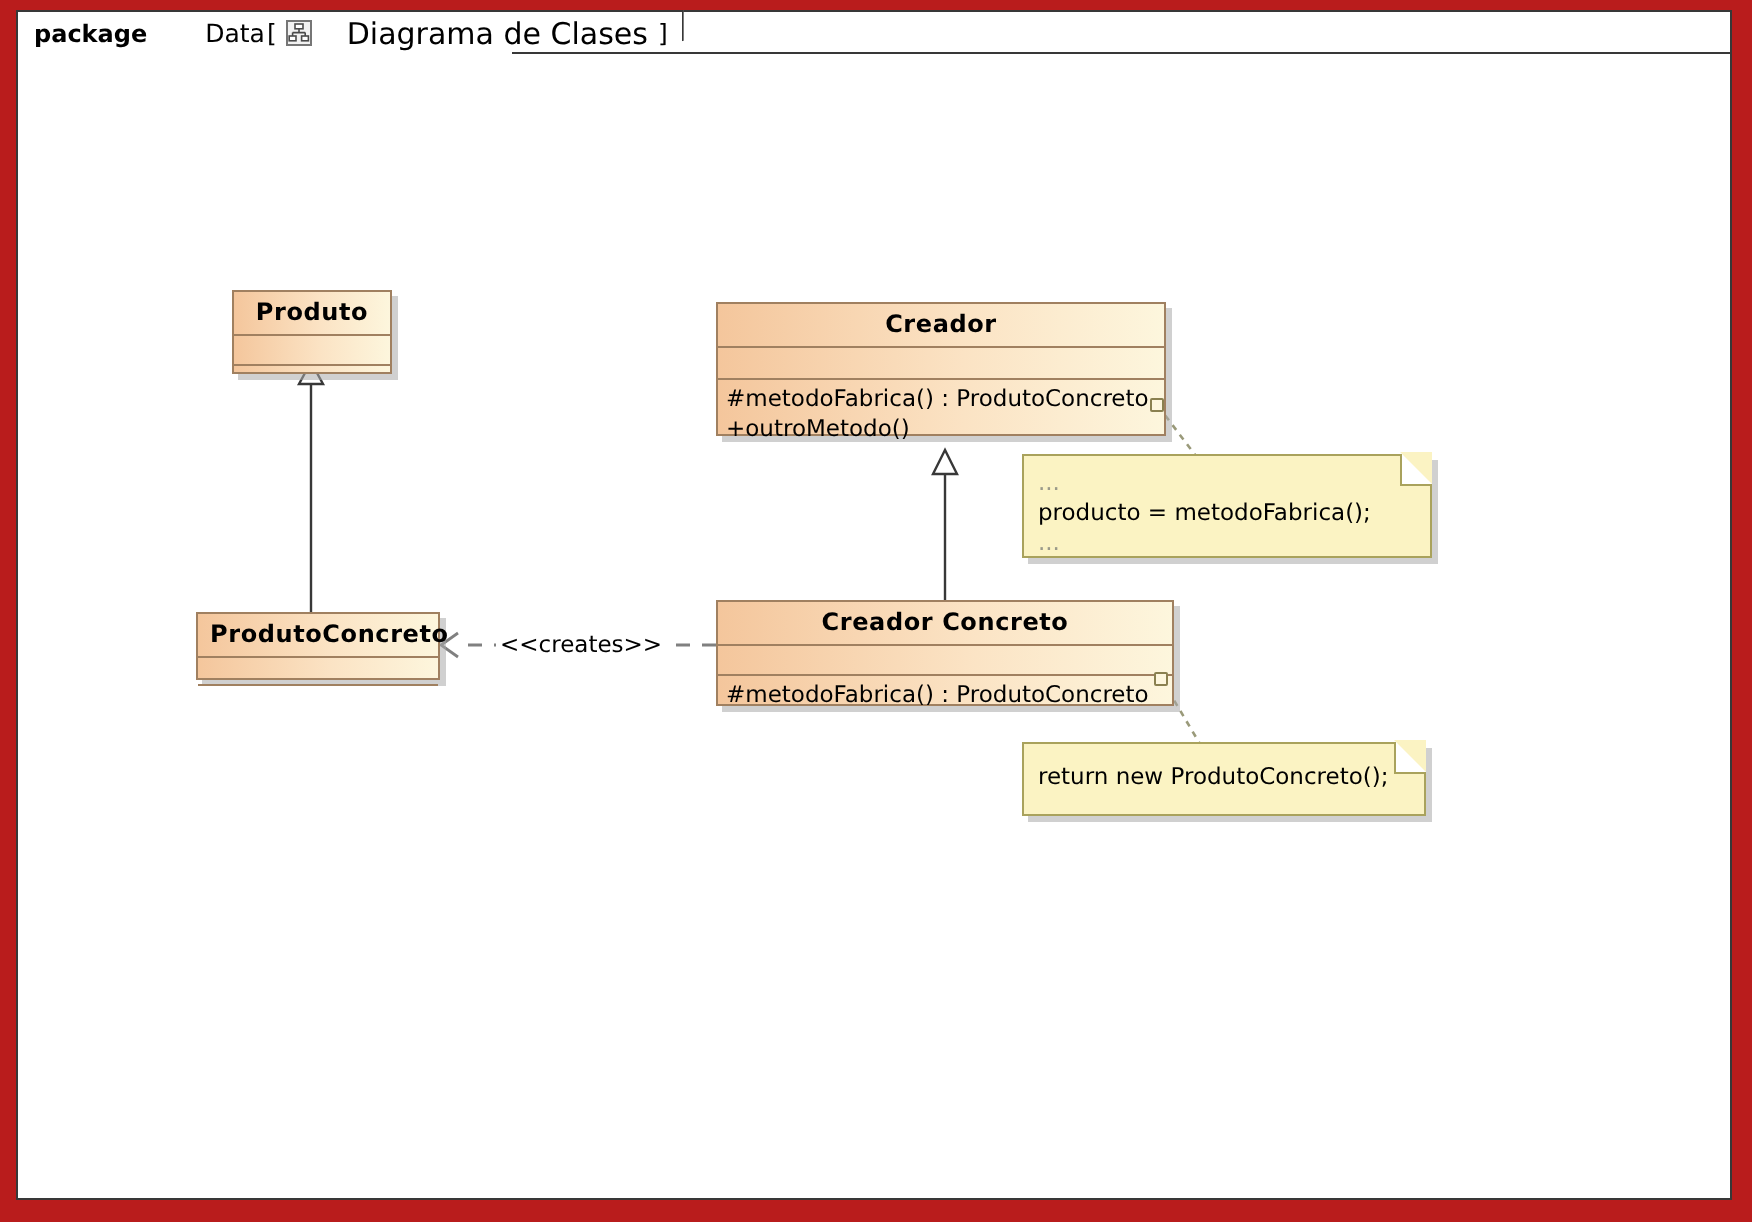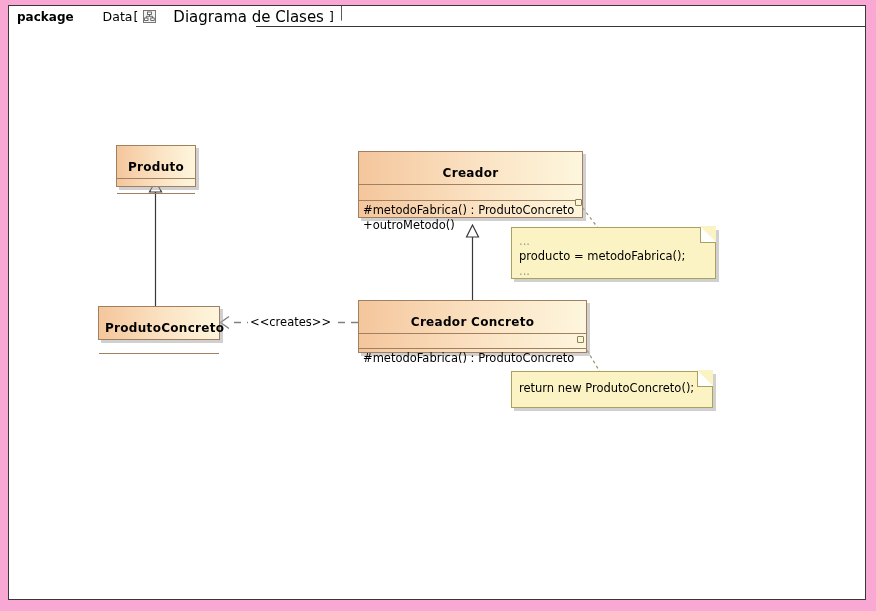--- a/index.html
+++ b/index.html
@@ -7,21 +7,21 @@
     padding: 0;
     background: #ffffff;
   }
   body {
     font-family: "DejaVu Sans", sans-serif;
   }
   #canvas {
     position: relative;
     width: 876px;
     height: 611px;
-    background: #f9a8d4;
+    background: #b91c1c;
     overflow: hidden;
   }
   
   .pkg-frame {
     position: absolute;
     left: 8px;
     top: 5px;
     width: 858px;
     height: 595px;
     border: 1px solid #383838;
@@ -95,21 +95,21 @@
     box-sizing: border-box;
     border: 1px solid #a08060;
     background: linear-gradient(to right, #f4c69c 0%, #fbe3c4 55%, #fdf6dd 100%);
     box-shadow: 3px 3px 0 0 rgba(170,170,170,0.55);
   }
   .uml-class .cname {
     text-align: center;
     font-weight: bold;
     font-size: 12px;
     color: #000000;
-    padding: 14px 6px 4px 6px;
+    padding: 3px 6px 4px 6px;
     border-bottom: 1px solid #a08060;
     letter-spacing: 0.3px;
   }
   .uml-class .compartment {
     border-bottom: 1px solid #a08060;
     min-height: 11px;
     padding: 1px 4px;
     font-size: 11.5px;
     line-height: 14px;
     color: #000000;

